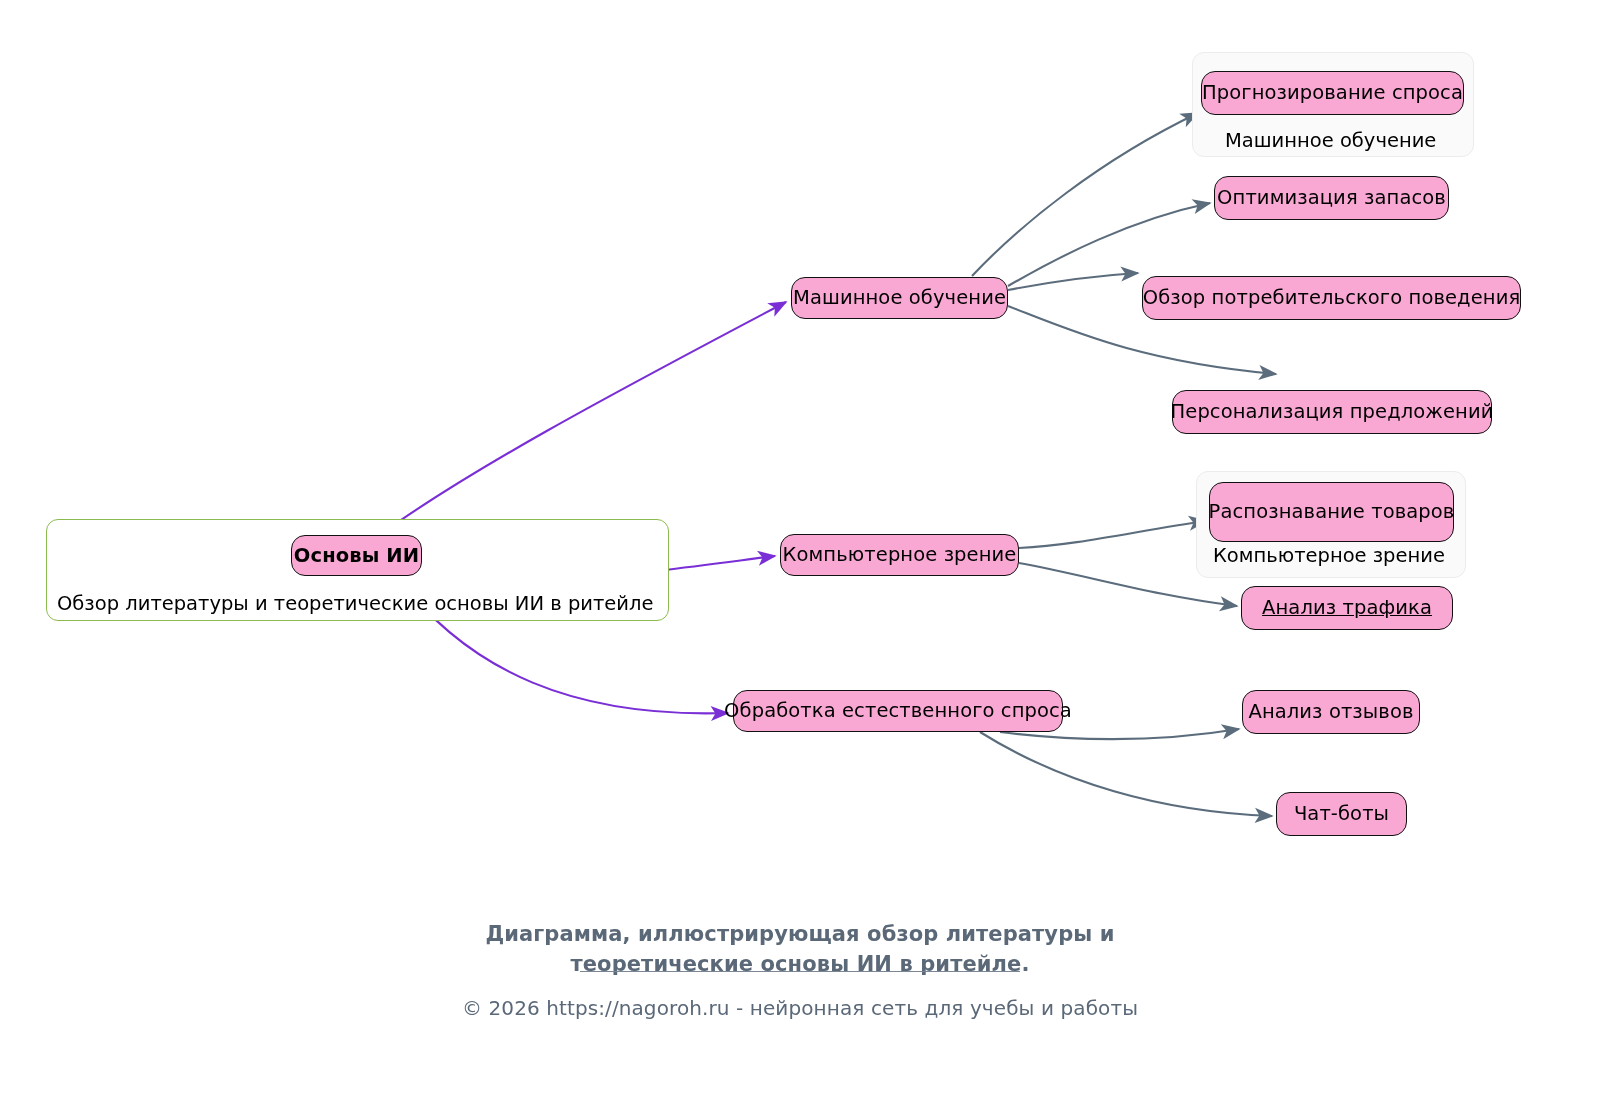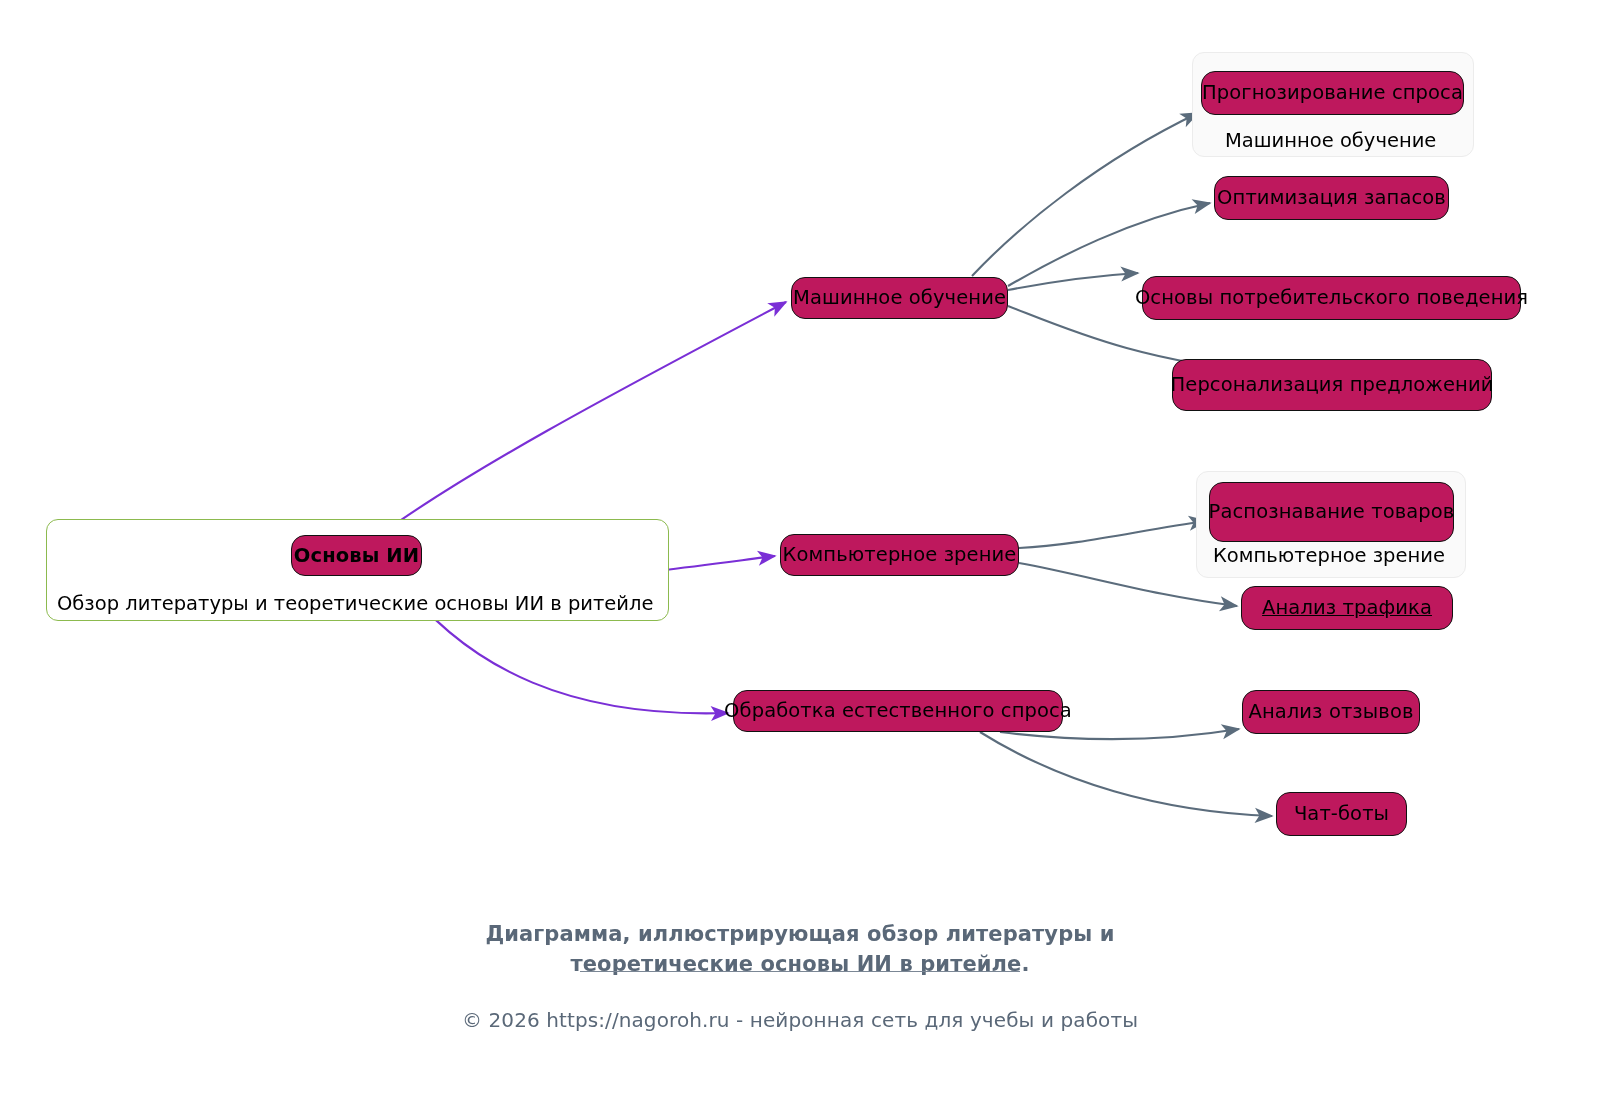--- a/index.html
+++ b/index.html
@@ -25,21 +25,21 @@
     width: 1600px;
     height: 1111px;
     pointer-events: none;
   }
   .node {
     position: absolute;
     box-sizing: border-box;
     display: flex;
     align-items: center;
     justify-content: center;
-    background: #be185d;
+    background: #f9a8d4;
     border: 1.6px solid #111111;
     border-radius: 14px;
     color: #000000;
     font-size: 19.5px;
     line-height: 1;
     letter-spacing: 0.1px;
     white-space: nowrap;
     z-index: 3;
   }
   .cluster {
@@ -75,21 +75,20 @@
     position: absolute;
     border-top: 1.4px solid #7b8795;
   }
   .footer {
     position: absolute;
     text-align: center;
     color: #5a6878;
     font-size: 20px;
     line-height: 1.2;
     letter-spacing: 0.1px;
-    margin-top: 12px;
   }
 </style>
 </head>
 <body>
 
 <div id="stage">
 
   <svg id="edge-layer" viewBox="0 0 1600 1111" xmlns="http://www.w3.org/2000/svg">
     <defs>
       <marker id="arrow-primary" markerWidth="11" markerHeight="11" refX="8.6" refY="4" orient="auto" markerUnits="strokeWidth">
@@ -132,23 +131,23 @@
   <div class="node" style="left:791px; top:277px; width:217px; height:42px;">Машинное обучение</div>
 
   <div class="node" style="left:780px; top:534px; width:239px; height:42px;">Компьютерное зрение</div>
 
   <div class="node" style="left:733px; top:690px; width:330px; height:42px;">Обработка естественного спроса</div>
 
   <div class="node" style="left:1201px; top:71px; width:263px; height:44px;">Прогнозирование спроса</div>
 
   <div class="node" style="left:1214px; top:176px; width:235px; height:44px;">Оптимизация запасов</div>
 
-  <div class="node" style="left:1142px; top:276px; width:379px; height:44px;">Основы потребительского поведения</div>
+  <div class="node" style="left:1142px; top:276px; width:379px; height:44px;">Обзор потребительского поведения</div>
 
-  <div class="node" style="left:1172px; top:359px; width:320px; height:52px;">Персонализация предложений</div>
+  <div class="node" style="left:1172px; top:390px; width:320px; height:44px;">Персонализация предложений</div>
 
   <div class="node" style="left:1209px; top:482px; width:245px; height:60px;">Распознавание товаров</div>
 
   <div class="node" style="left:1241px; top:586px; width:212px; height:44px;text-decoration:underline;">Анализ трафика</div>
 
   <div class="node" style="left:1242px; top:690px; width:178px; height:44px;">Анализ отзывов</div>
 
   <div class="node" style="left:1276px; top:792px; width:131px; height:44px;">Чат-боты</div>
 
   <div class="caption" style="left:400px; top:920px; width:800px;">

